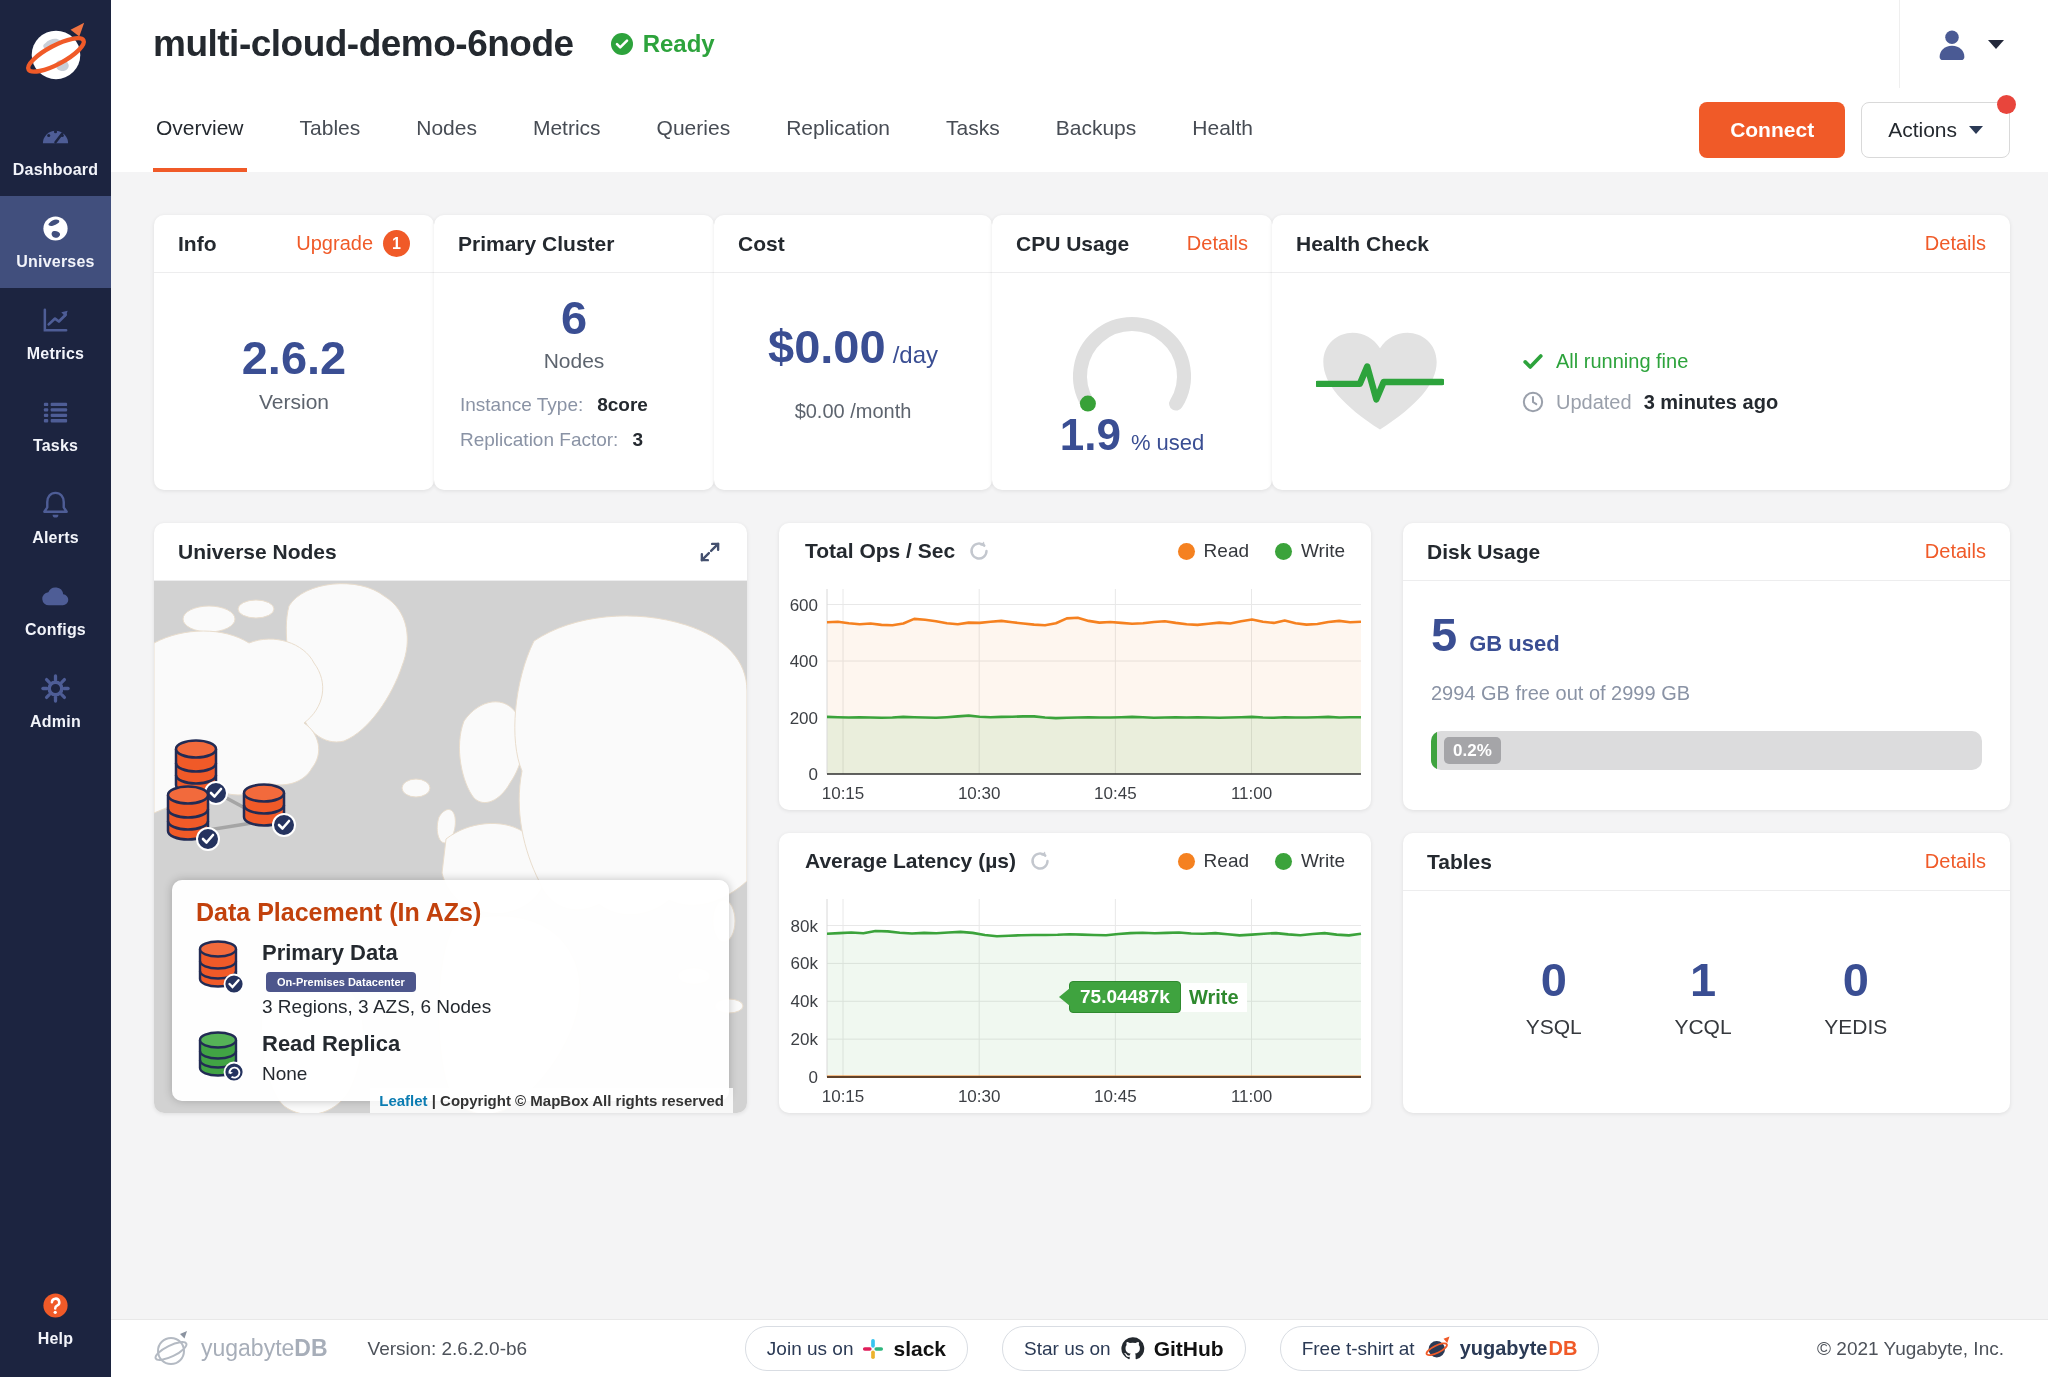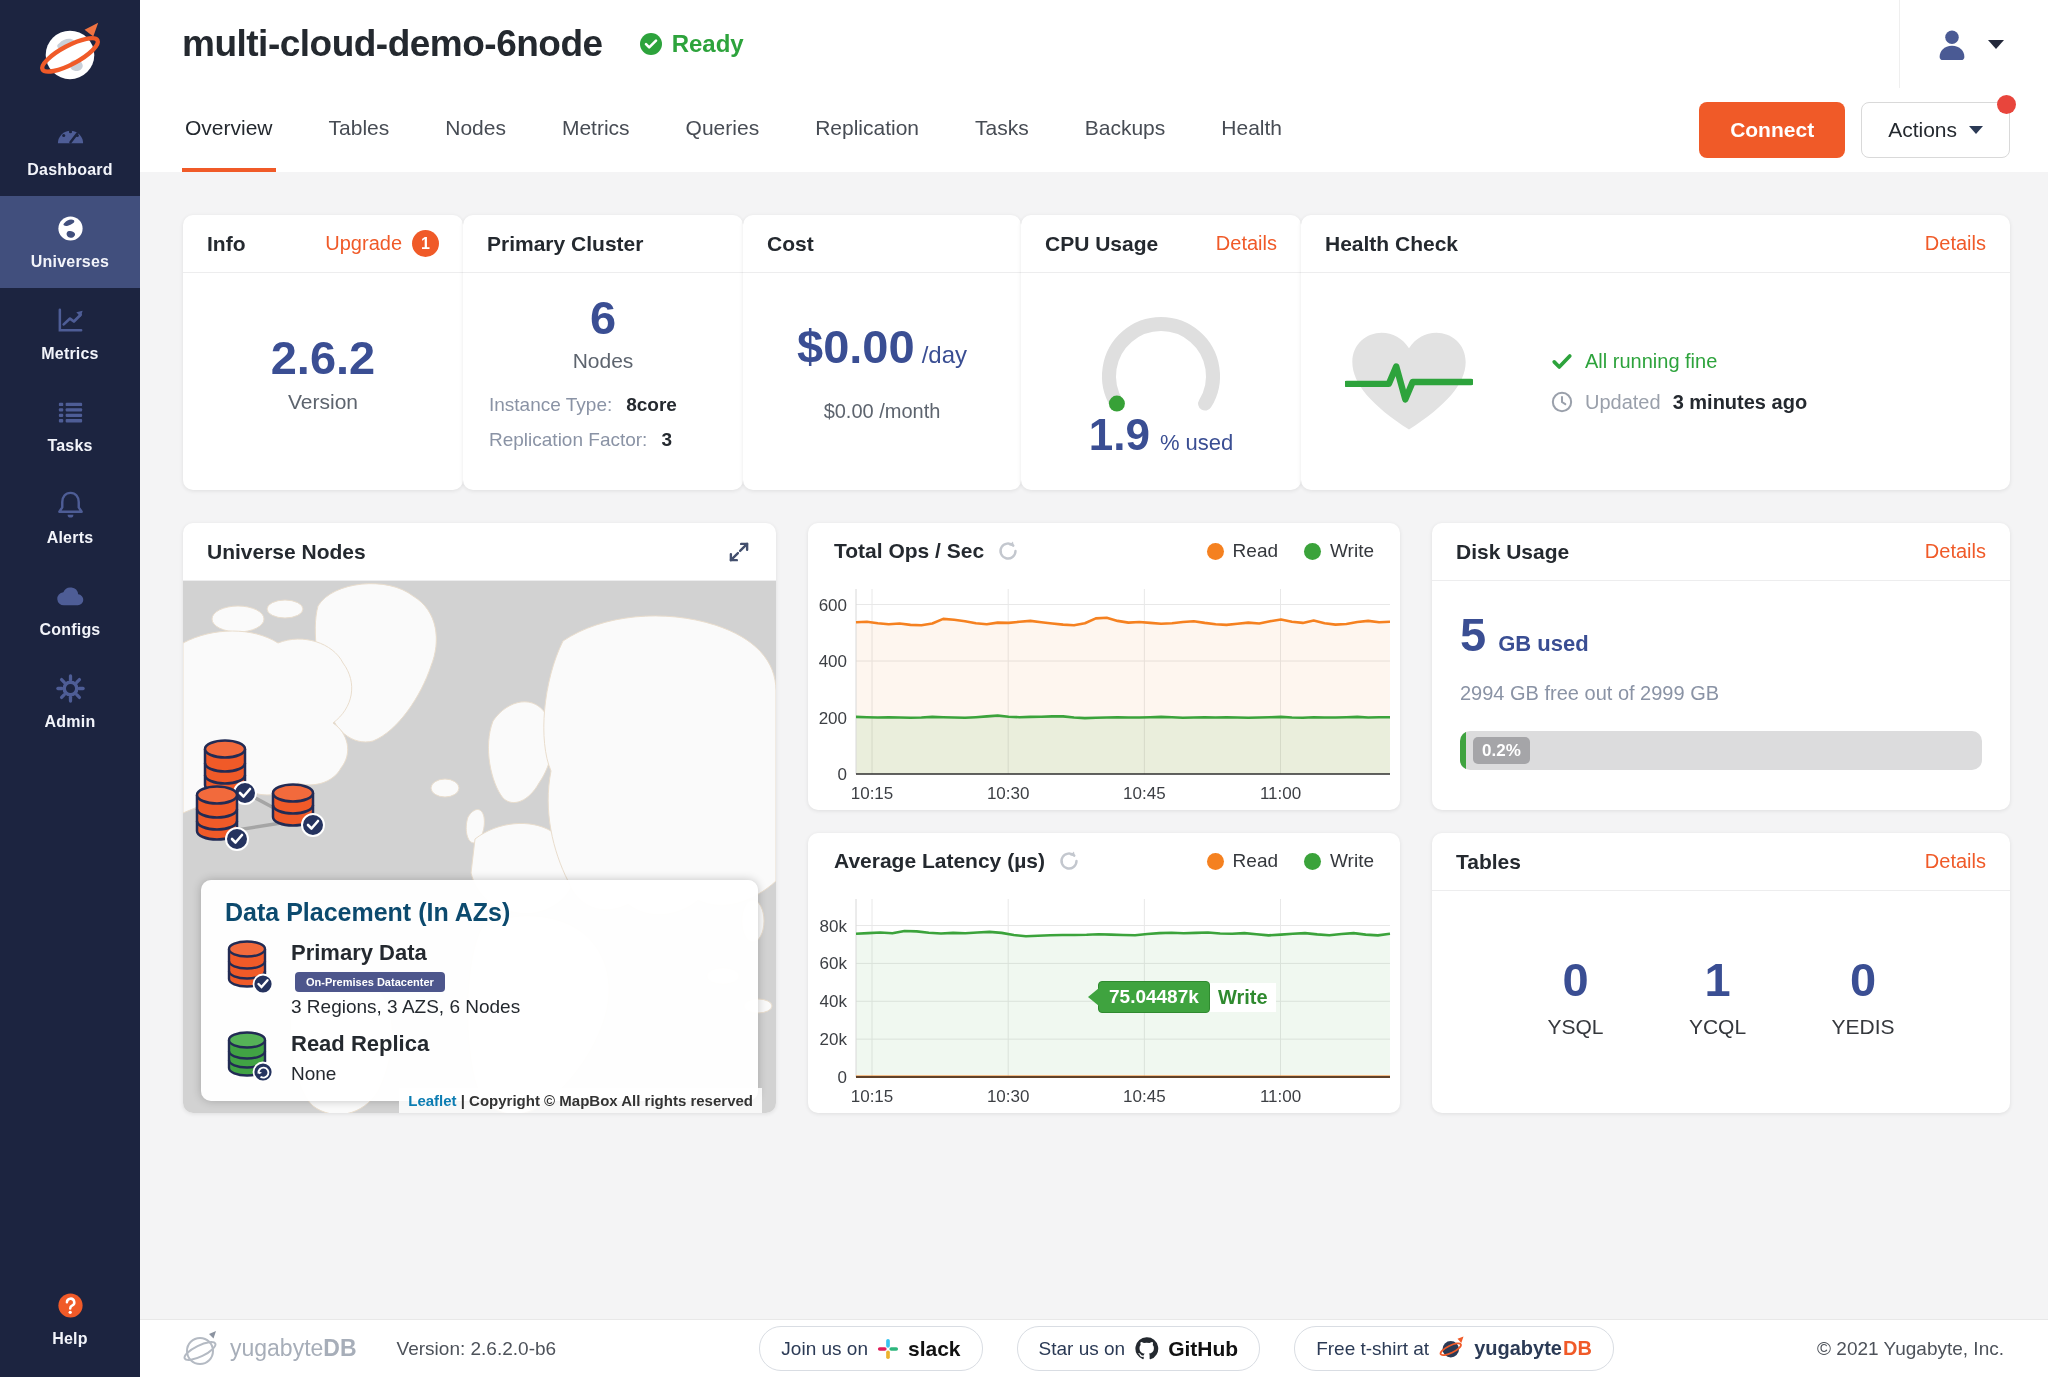--- a/index.html
+++ b/index.html
@@ -1,21 +1,21 @@
 <!DOCTYPE html>
 <html><head>
 <meta charset="utf-8">
 <style>
   * { margin:0; padding:0; box-sizing:border-box; }
   html,body { width:2048px; height:1377px; overflow:hidden; }
   body { font-family:"Liberation Sans", sans-serif; background:#f4f4f5; color:#24292f; }
   .app { display:flex; width:100%; height:100%; }
 
   
-  .sidebar { width:140px; background:#1c2440; flex-shrink:0; display:flex; flex-direction:column; }
+  .sidebar { width:111px; background:#1c2440; flex-shrink:0; display:flex; flex-direction:column; }
   .logo-wrap { height:104px; display:flex; align-items:center; justify-content:center; }
   .nav-item { height:92px; display:flex; flex-direction:column; align-items:center; justify-content:center; gap:9px; cursor:pointer; color:#4e5d96; }
   .nav-item.active { background:#414f7d; color:#ffffff; }
   .nav-item svg { width:31px; height:31px; display:block; }
   .nav-label { font-size:16px; font-weight:700; color:#f2f4fa; letter-spacing:.2px; }
   .nav-help { margin-top:auto; margin-bottom:12px; }
 
   
   .main { flex:1; display:flex; flex-direction:column; min-width:0; }
   .topbar { background:#fff; }
@@ -69,21 +69,21 @@
   .hc-ok { color:#2da33c; font-weight:500;text-align:right; }
   .hc-upd-label { color:#9aa0ab; }
   .hc-upd-val { color:#24292f; font-weight:600; }
   .hc-rows > .hc-row + .hc-row { margin-top:18px; }
 
   
   .uni-card { grid-row:1 / 3; position:relative; display:flex; flex-direction:column; }
   .map-wrap { position:relative; flex:1; }
   .map-wrap svg.worldmap { display:block; }
   .dp-overlay { position:absolute; left:18px; right:18px; bottom:12px; background:rgba(255,255,255,.96); border-radius:10px; box-shadow:0 0 10px rgba(0,0,0,.22); padding:18px 24px 16px; }
-  .dp-title { font-size:25px; font-weight:700; color:#0c4a6e; }
+  .dp-title { font-size:25px; font-weight:700; color:#c2410c; }
   .dp-row { display:flex; gap:18px; margin-top:13px; }
   .dp-name { font-size:22px; font-weight:700; color:#24292f; }
   .dp-badge { display:inline-block; background:#4d568c; color:#fff; font-size:11px; font-weight:700; border-radius:4px; padding:4px 11px; margin:6px 4px 4px; }
   .dp-desc { font-size:19px; color:#24292f; }
   .map-attr { position:absolute; right:14px; bottom:0; background:rgba(255,255,255,.85); font-size:15px; font-weight:700; color:#333; padding:4px 9px; }
   .map-attr .leaflet { color:#0b7cb2; }
 
   
   .chart-card { display:flex; flex-direction:column; }
   .chart-h { height:60px; display:flex; align-items:center; padding:0 26px; }

